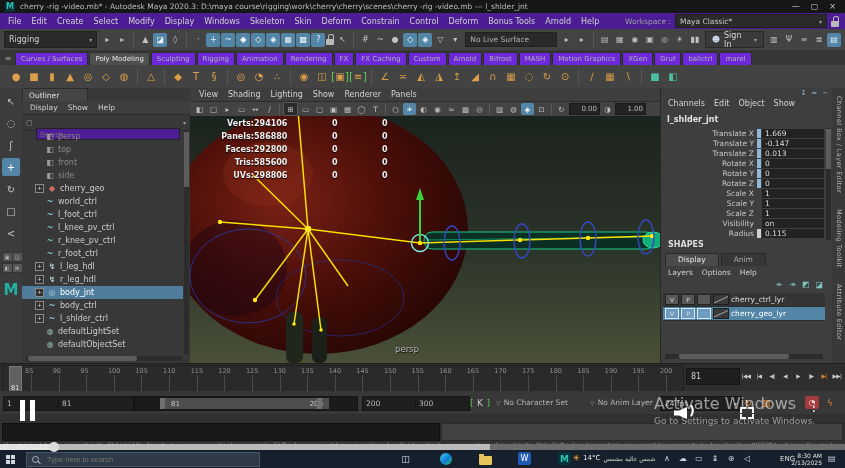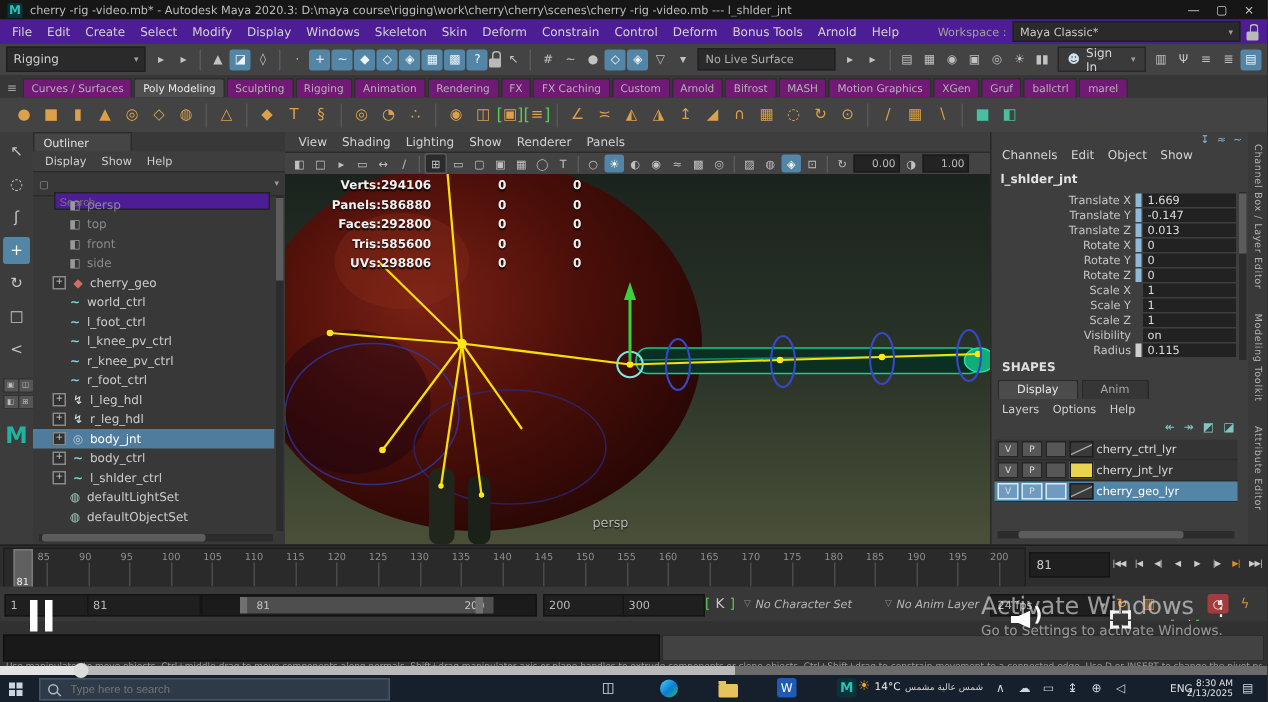--- a/index.html
+++ b/index.html
@@ -26,21 +26,21 @@
   .sl-groups{display:flex;align-items:center;gap:1px;}
   .sl-ico{width:14px;height:14px;display:flex;align-items:center;justify-content:center;font-size:8px;color:#c2c2c2;border-radius:2px;}
   .sl-ico.hl{background:#5285a6;color:#eef5fa;}
   .sl-sep{width:1px;height:14px;background:#5a5a5a;margin:0 3px;display:inline-block;}
   .nls-field{width:84px;height:13px;background:#2a2a2a;border:1px solid #202020;font-size:7.5px;color:#b0b0b0;display:flex;align-items:center;padding:0 4px;}
   .signin{height:15px;background:#3a3a3a;border:1px solid #282828;display:flex;align-items:center;gap:4px;padding:0 6px;font-size:8px;color:#d5d5d5;}
   .sl-groups.right{margin-left:auto;}
   
   .shelftabs{top:50px;height:15px;background:#373737;border-bottom:1px solid #2b2b2b;display:flex;align-items:flex-end;padding:0 2px;gap:1px;}
   .shelfmenu{width:12px;color:#aaa;font-size:8px;text-align:center;margin-bottom:2px;}
-  .sh-tab{font-size:7px;color:#b3b3b3;padding:2px 5px 2px;background:#701a75;border:1px solid #2d2d2d;border-bottom:none;border-radius:2px 2px 0 0;white-space:nowrap;}
+  .sh-tab{font-size:7px;color:#b3b3b3;padding:2px 5px 2px;background:#6d28d9;border:1px solid #2d2d2d;border-bottom:none;border-radius:2px 2px 0 0;white-space:nowrap;}
   .sh-tab.active{background:#4f4f4f;color:#ebebeb;}
   .shelf{top:65px;height:23px;background:#434343;display:flex;align-items:center;padding:0 8px;gap:2px;border-bottom:1px solid #292929;}
   .shelf-ico{width:16px;height:17px;display:flex;align-items:center;justify-content:center;font-size:10px;color:#dca04a;position:relative;}
   .shelf-ico.teal{color:#49bfa0;}
   .shelf-ico.bkt:before{content:"[";color:#57c957;position:absolute;left:-1px;font-size:11px;}
   .shelf-ico.bkt:after{content:"]";color:#57c957;position:absolute;right:-1px;font-size:11px;}
   .shelf-sep{width:1px;height:16px;background:#565656;margin:0 3px;}
   
   .main{top:88px;height:275px;background:#3c3c3c;}
   .toolbox{position:absolute;left:0;top:0;width:22px;height:100%;background:#3c3c3c;border-right:1px solid #2c2c2c;display:flex;flex-direction:column;align-items:center;}
@@ -126,21 +126,21 @@
   .ts-field{position:absolute;left:686px;top:4px;width:44px;height:15px;background:#1f1f1f;border:1px solid #151515;color:#ccc;font-size:8px;display:flex;align-items:center;padding:0 4px;}
   .playbtns{position:absolute;right:2px;top:4px;display:flex;gap:1px;}
   .pb{width:12px;height:16px;display:flex;align-items:center;justify-content:center;font-size:5.5px;color:#cccccc;letter-spacing:-.5px;}
   .pb.accent{color:#e08a2d;}
   
   .rangerow{top:391px;height:23px;background:#383838;}
   .rr-field{position:absolute;top:5px;height:13px;background:#1f1f1f;border:1px solid #151515;font-size:7.5px;color:#b9b9b9;display:flex;align-items:center;padding:0 3px;}
   .rr-track{position:absolute;left:134px;top:5px;width:222px;height:13px;background:#1b1b1b;border:1px solid #131313;}
   .rr-bar{position:absolute;left:30px;width:152px;top:1px;bottom:1px;background:#4e4e4e;display:flex;align-items:center;justify-content:space-between;padding:0 6px;font-size:7px;color:#cicaca;color:#c8c8c8;}
   .rr-handle{position:absolute;width:5px;top:1px;bottom:1px;background:#707070;}
-  .rr-dd{position:absolute;top:5px;height:13px;display:flex;align-items:center;gap:3px;font-size:7.5px;color:#b5b5b5;font-style:italic;}
+  .rr-dd{position:absolute;top:5px;height:13px;display:flex;align-items:center;gap:3px;font-size:7.5px;color:#b5b5b5;}
   .rr-caret{font-size:6px;color:#8f8f8f;}
   .fpsbox{position:absolute;left:660px;top:5px;width:72px;height:13px;background:#1f1f1f;border:1px solid #151515;display:flex;align-items:center;padding:0 4px;font-size:7.5px;color:#b9b9b9;}
   .fpsbox .car{margin-left:auto;}
   .rr-ico{position:absolute;top:4px;width:16px;height:15px;display:flex;align-items:center;justify-content:center;font-size:9px;}
   .rr-orange{color:#e08a2d;}
   .gb{position:relative;}
   .gb:before{content:"[";color:#57c957;position:absolute;left:-2px;}
   .gb:after{content:"]";color:#57c957;position:absolute;right:-2px;}
   .redgauge{background:#a33c3c;border-radius:2px;color:#ffdede;font-size:8px;width:14px;height:13px;display:flex;align-items:center;justify-content:center;}
   
@@ -730,27 +730,20 @@
           <span>◪</span>
         </div>
       <div class="layer-rows" id="lyRows">
           <div class="ly-row">
             <span class="vpbox">V</span>
             <span class="vpbox">P</span>
             <span class="vpbox"></span>
             <span class="sw diag"></span>
             <span>cherry_ctrl_lyr</span>
           </div>
-          <div class="ly-row">
-            <span class="vpbox">V</span>
-            <span class="vpbox">P</span>
-            <span class="vpbox"></span>
-            <span class="sw yellow"></span>
-            <span>cherry_jnt_lyr</span>
-          </div>
           <div class="ly-row sel">
             <span class="vpbox">V</span>
             <span class="vpbox">P</span>
             <span class="vpbox"></span>
             <span class="sw diag"></span>
             <span>cherry_geo_lyr</span>
           </div>
         </div>
       <div class="layer-hscroll">
           <i></i>

